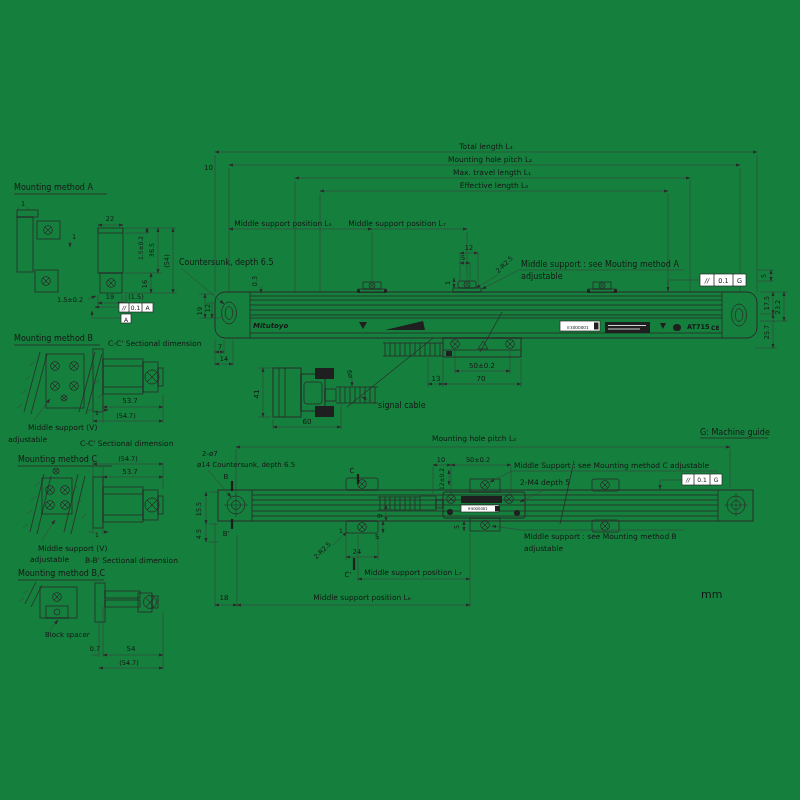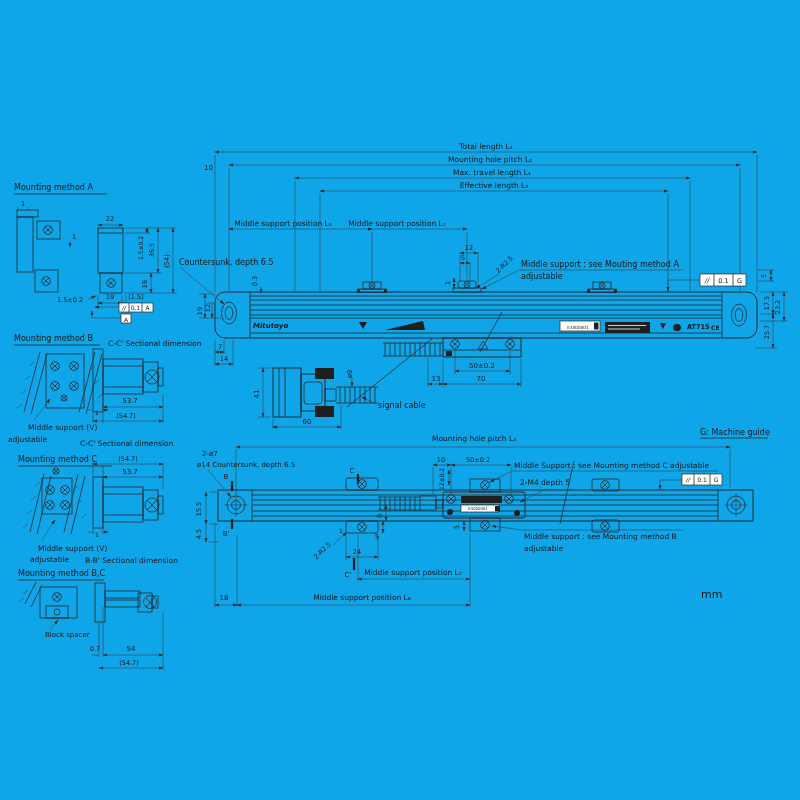--- a/index.html
+++ b/index.html
@@ -1,16 +1,16 @@
 <!DOCTYPE html>
 <html><head>
 <meta charset="utf-8">
 <style>
   html,body{margin:0;padding:0;background:#fff;}
-  #stage{width:800px;height:800px;margin:0 auto;position:relative;background:#0ea5e9;}
+  #stage{width:800px;height:800px;margin:0 auto;position:relative;background:#15803d;}
   svg{display:block;}
   svg text{font-family:"DejaVu Sans","Liberation Sans",sans-serif;fill:#161616;}
   .t8{font-size:8px;} .t75{font-size:7.5px;} .t7{font-size:7px;}
   .t65{font-size:6.5px;} .t6{font-size:6px;} .t4{font-size:4.2px;} .t38{font-size:3.8px;}
   .t11{font-size:11px;}
   .b{font-weight:bold;} .i{font-style:italic;}
   .mid{text-anchor:middle;} .end{text-anchor:end;}
   .ln{stroke:#2a2a2a;stroke-width:1;fill:none;}
   .ln2{stroke:#2a2a2a;stroke-width:.8;fill:none;}
   .tn{stroke:#3c3c3c;stroke-width:.55;fill:none;}

